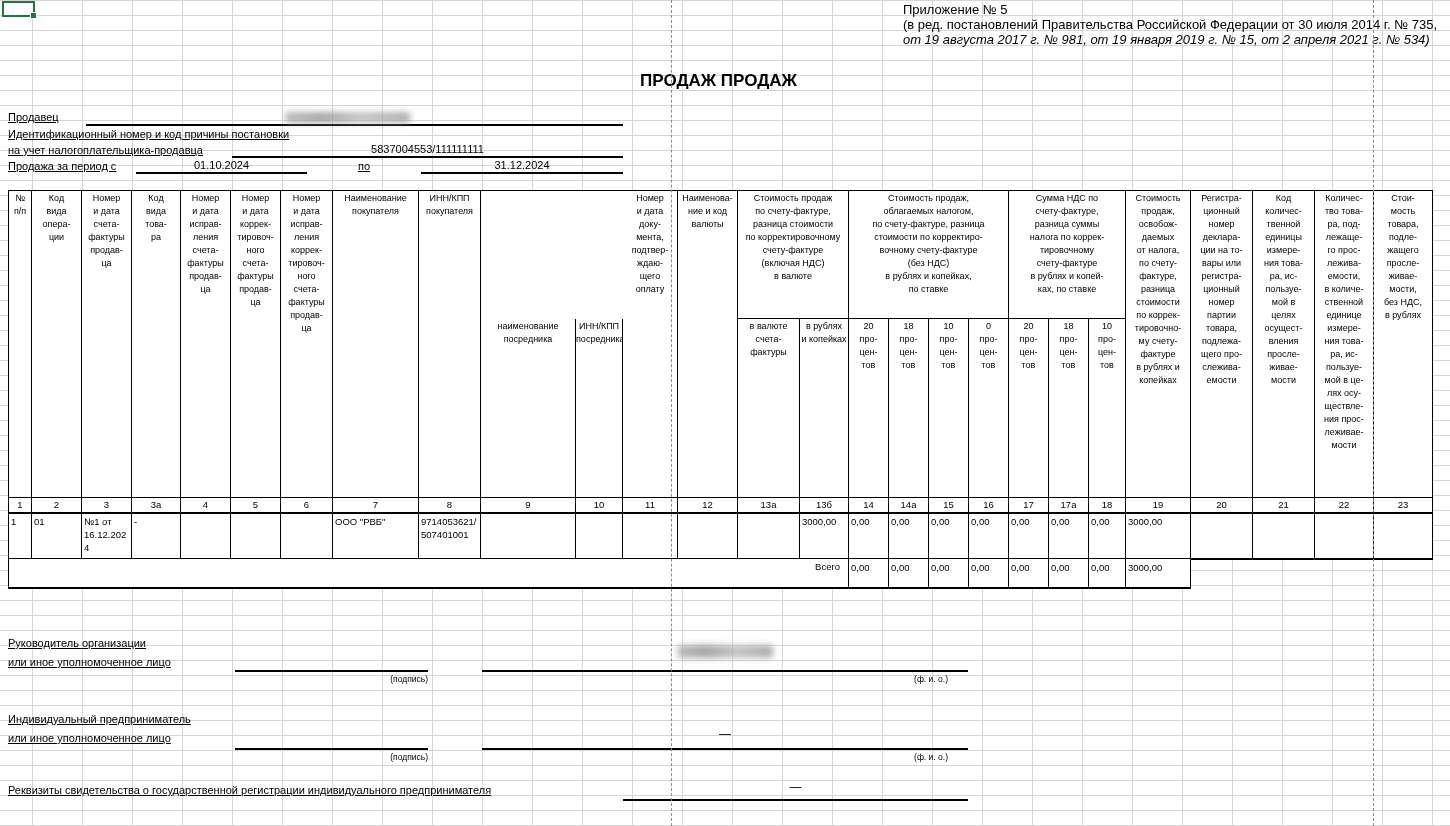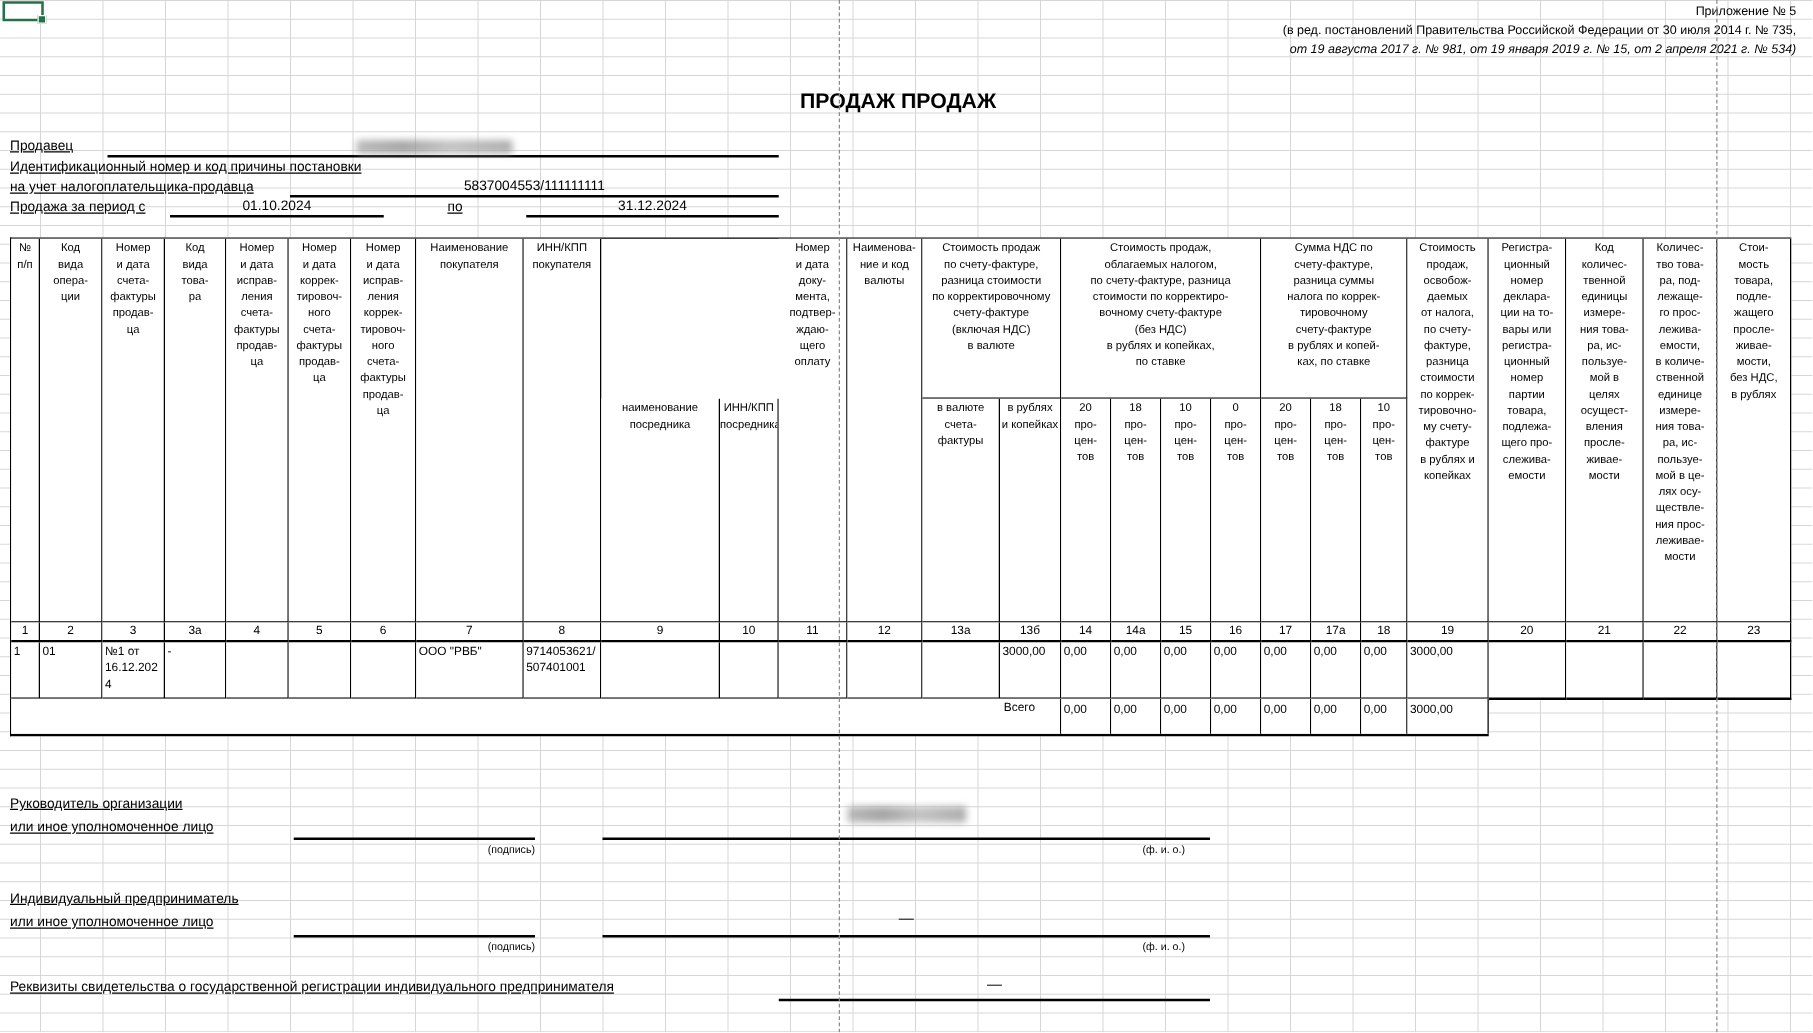--- a/index.html
+++ b/index.html
@@ -6,21 +6,21 @@
   .sheet{position:relative;width:1450px;height:826px;background:#fff;overflow:hidden;
          font-family:"Liberation Sans",sans-serif;color:#000;}
   .gridbg{position:absolute;inset:0;
     background-image:linear-gradient(to right,#d6d6d6 1px,transparent 1px),
                      linear-gradient(to bottom,#d6d6d6 1px,transparent 1px);
     background-size:50px 15px;background-position:32px 0;}
   
   .selection{position:absolute;left:2px;top:1px;width:29px;height:12px;border:2px solid #217346;background:#fff;}
   .selection .handle{position:absolute;right:-4px;bottom:-4px;width:5px;height:5px;background:#217346;border:1px solid #fff;}
   
-  .annex{position:absolute;top:2px;right:13px;text-align:right;font-size:10px;line-height:15px;white-space:nowrap;}
+  .annex{position:absolute;top:2px;right:13px;text-align:left;font-size:13px;line-height:15px;white-space:nowrap;}
   .annex .it{font-style:italic;}
   .title{position:absolute;top:71px;left:0;width:1437px;text-align:center;font-size:17px;font-weight:bold;}
   .lbl{position:absolute;font-size:11px;white-space:nowrap;line-height:14px;text-decoration:underline;}
   .uline{position:absolute;border-bottom:2px solid #000;height:14px;text-align:center;font-size:11px;line-height:14px;}
   .blurred{position:absolute;background:linear-gradient(90deg,#a9a9a9,#8f8f8f 30%,#b5b5b5 60%,#9a9a9a);border-radius:2px;filter:blur(3px);opacity:.8;}
   .smalllbl{position:absolute;font-size:8.5px;text-align:right;line-height:10px;}
   .dash{position:absolute;font-size:12px;text-align:center;line-height:12px;}
   
   .tbl{position:absolute;left:8px;top:190px;display:grid;
        grid-template-columns:23px 50px 50px 49px 50px 50px 52px 86px 62px 95px 47px 55px 60px 62px 49px 40px 40px 40px 40px 40px 40px 37px 65px 62px 62px 59px 59px;
@@ -30,21 +30,21 @@
   .cell{border-right:1px solid #000;border-bottom:1px solid #000;background:#fff;box-sizing:border-box;overflow:hidden;}
   .hc{white-space:pre-line;text-align:center;padding-top:1px;}
   .sp2{grid-row:1 / span 2;}
   .r1{grid-row:1;}
   .r2{grid-row:2;}
   .num{grid-row:3;text-align:center;font-size:9.5px;line-height:14px;border-bottom-width:2px;}
   .val{grid-row:4;font-size:9.5px;line-height:13px;padding:1px 2px;overflow-wrap:anywhere;border-bottom-width:2px;}
   
   .totals{position:absolute;left:8px;top:559px;height:28px;display:flex;background:#fff;
           border-left:1px solid #000;border-bottom:2px solid #000;font-size:9.5px;line-height:15px;box-sizing:content-box;}
-  .tlabel{width:840px;text-align:right;padding-right:20px;border-right:1px solid #000;box-sizing:border-box;background:#fff;}
+  .tlabel{width:840px;text-align:right;padding-right:8px;border-right:1px solid #000;box-sizing:border-box;background:#fff;}
   .tval{border-right:1px solid #000;box-sizing:border-box;padding:1px 2px;background:#fff;}
   
   .pbreak{position:absolute;top:0;bottom:0;width:0;border-left:1px dashed #8a8a8a;z-index:6;}
 </style>
 </head>
 <body>
 
 <div class="sheet">
   <div class="gridbg"></div>
 

